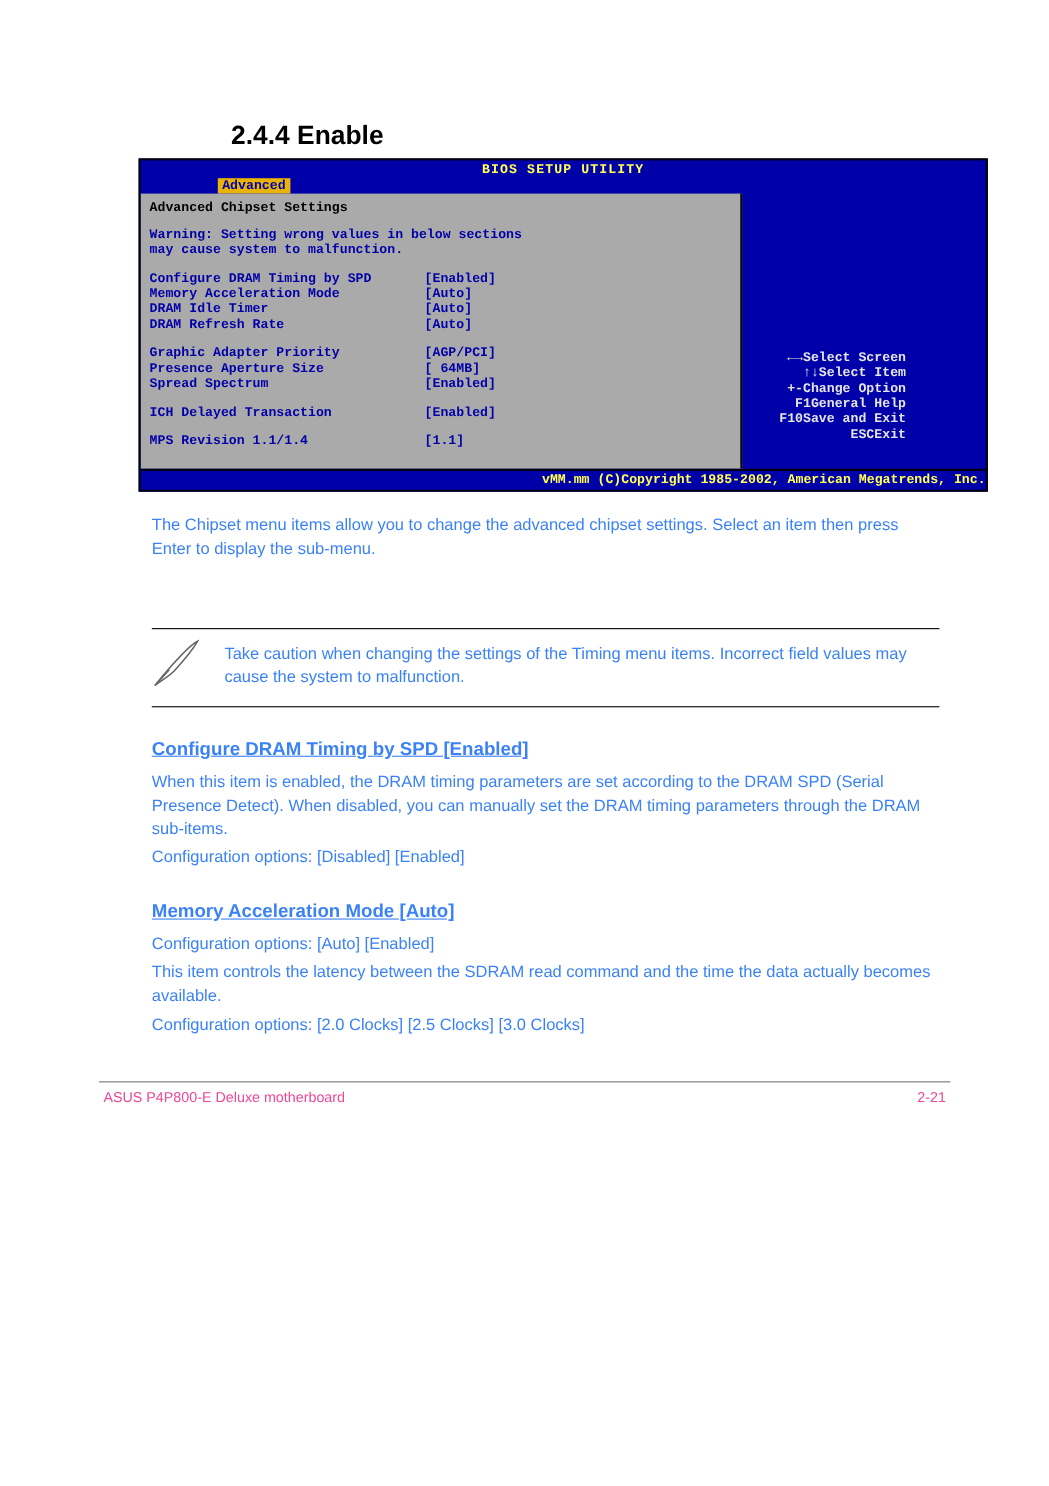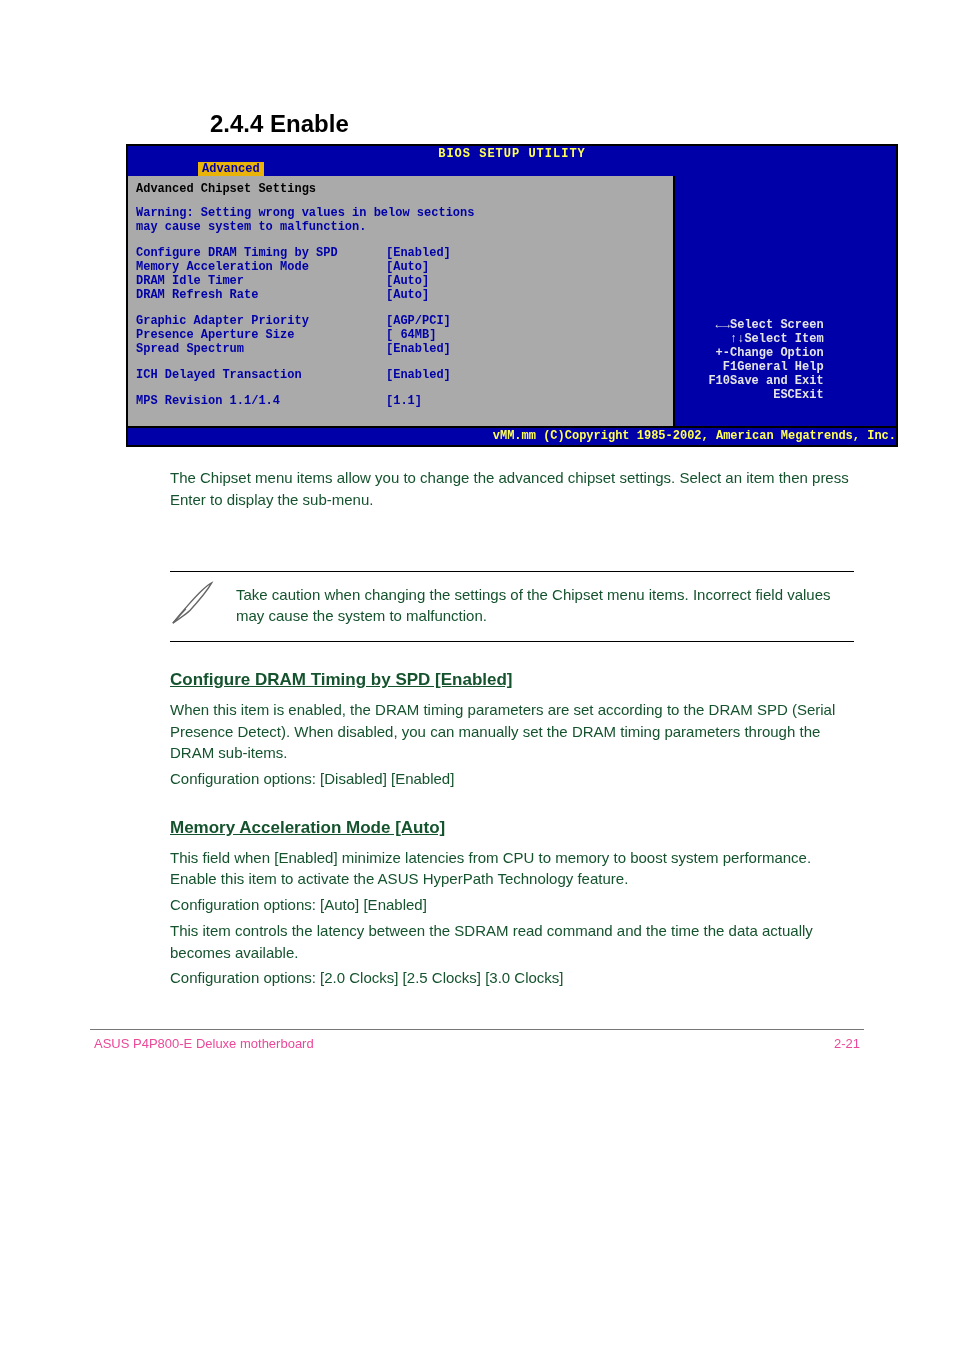--- a/index.html
+++ b/index.html
@@ -99,25 +99,25 @@
     background: #0000a8;
     color: #ffff55;
     text-align: right;
     font-weight: bold;
     padding: 1px 0 2px 0;
     border-top: 2px solid #000;
   }
 
   
   .doc-area {
-    margin-left: 80px;
+    margin-left: 48px;
     margin-right: 10px;
     font-size: 15px;
     line-height: 1.45;
-    color: #14532d;
+    color: #3b82f6;
   }
   .note-block {
     display: flex;
     align-items: flex-start;
     gap: 20px;
     margin: 60px 0 14px 0;
     border-top: 1px solid #000;
     border-bottom: 1px solid #000;
     padding: 8px 0 10px 0;
   }
@@ -226,29 +226,28 @@
   <div class="doc-area">
     <p class="body-p" style="margin-top:20px">The Chipset menu items allow you to change the advanced chipset settings. Select an item then press Enter to display the sub-menu.</p>
 
     <div class="note-block">
       <span class="note-icon">
         <svg viewBox="0 0 64 64">
           <path d="M4 60 C4 60 44 10 58 4 C58 4 50 18 28 42 C22 48 12 54 4 60 Z" fill="none" stroke="#666" stroke-width="2"></path>
           <path d="M4 60 L22 40" stroke="#666" stroke-width="2"></path>
         </svg>
       </span>
-      <div class="note-text">Take caution when changing the settings of the Chipset menu items. Incorrect field values may cause the system to malfunction.</div>
+      <div class="note-text">Take caution when changing the settings of the Timing menu items. Incorrect field values may cause the system to malfunction.</div>
     </div>
 
     <div class="item-title">Configure DRAM Timing by SPD [Enabled]</div>
     <p class="body-p">When this item is enabled, the DRAM timing parameters are set according to the DRAM SPD (Serial Presence Detect). When disabled, you can manually set the DRAM timing parameters through the DRAM sub-items.</p>
     <p class="body-p">Configuration options: [Disabled] [Enabled]</p>
 
     <div class="item-title">Memory Acceleration Mode [Auto]</div>
-    <p class="body-p">This field when [Enabled] minimize latencies from CPU to memory to boost system performance. Enable this item to activate the ASUS HyperPath Technology feature.</p>
     <p class="body-p">Configuration options: [Auto] [Enabled]</p>
 
     <p class="body-p">This item controls the latency between the SDRAM read command and the time the data actually becomes available.</p>
     <p class="body-p">Configuration options: [2.0 Clocks] [2.5 Clocks] [3.0 Clocks]</p>
   </div>
 
   <div class="footer-line"></div>
   <div class="page-footer">
     <span>ASUS P4P800-E Deluxe motherboard</span>
     <span>2-21</span>

